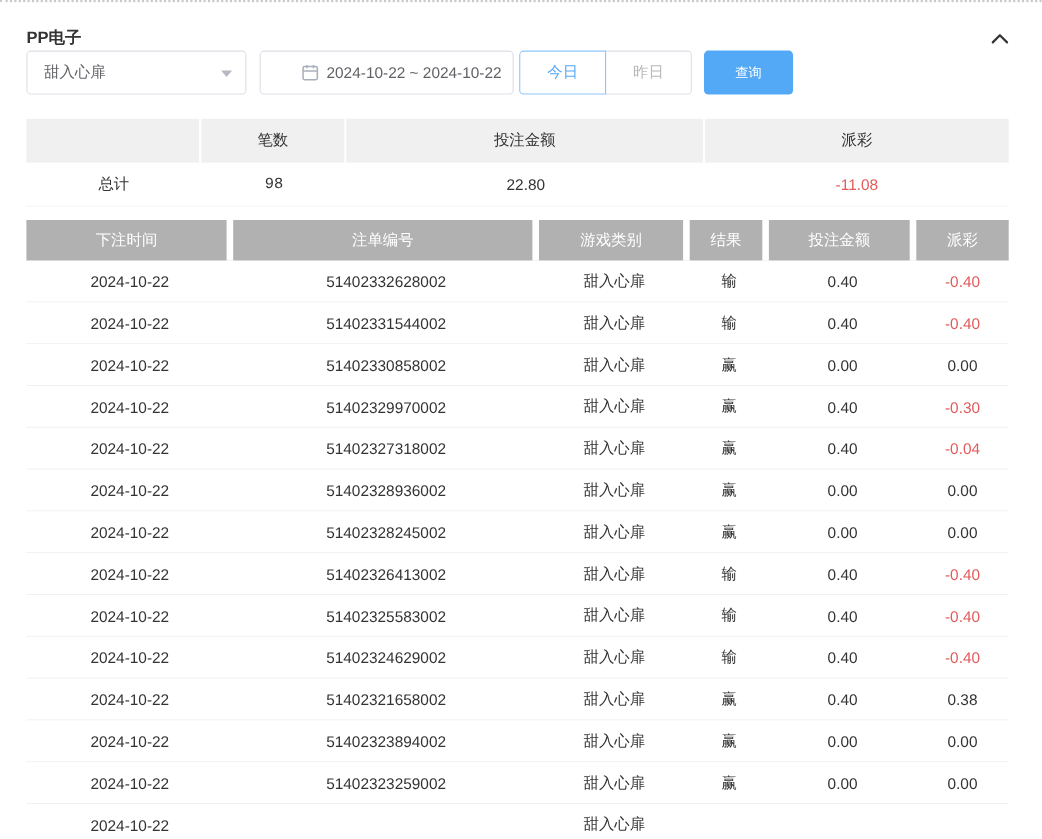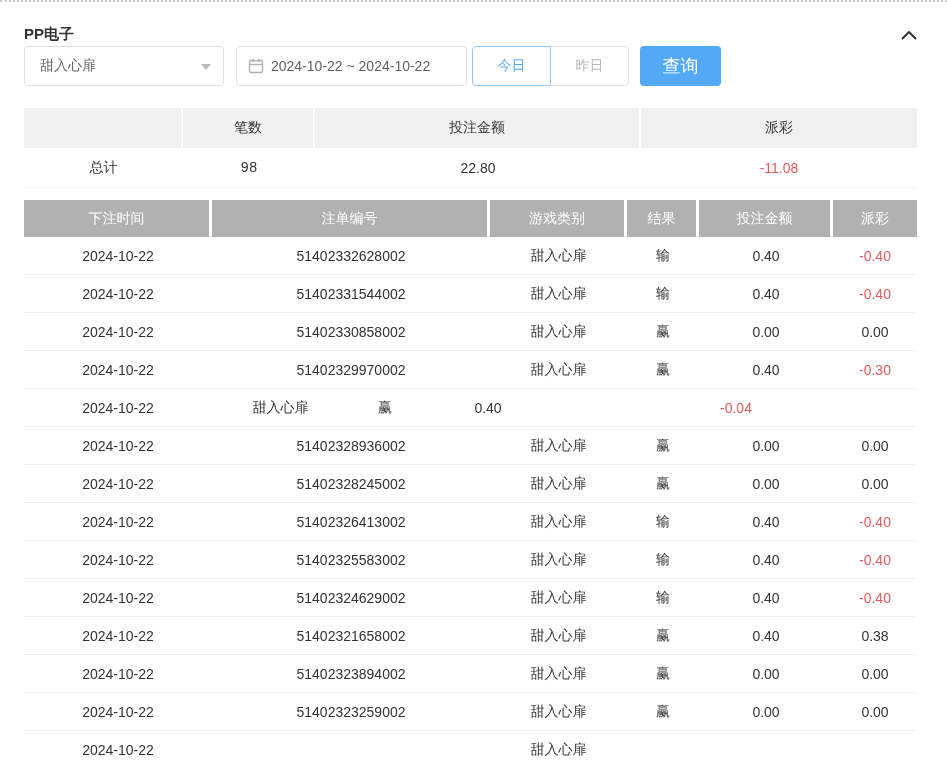--- a/index.html
+++ b/index.html
@@ -12,43 +12,43 @@
   html,body{width:947px;height:763px;overflow:hidden;background:#fff;}
   body{font-family:"Liberation Sans","DejaVu Sans",sans-serif;color:#333;}
   .top-dotted{border-top:2px dotted #c9c9c9;width:947px;height:0;}
   .panel{padding:0 30px 0 24px;}
   .panel-header{display:flex;align-items:center;justify-content:space-between;padding-top:21px;height:44px;}
   .title{font-size:15px;font-weight:700;color:#333;}
   .collapse-btn{cursor:pointer;display:flex;align-items:center;}
   .filters{display:flex;align-items:center;margin-top:0px;height:40px;}
   .select{position:relative;width:200px;height:40px;border:1px solid #dcdfe6;border-radius:4px;display:flex;align-items:center;padding:0 30px 0 15px;font-size:14px;color:#606266;cursor:pointer;background:#fff;}
   .select .caret{position:absolute;right:12px;top:17px;width:0;height:0;border-left:5px solid transparent;border-right:5px solid transparent;border-top:6px solid #b6b9c0;}
-  .date-input{margin-left:12px;width:231px;height:40px;border:1px solid #dcdfe6;border-radius:4px;display:flex;align-items:center;padding:0 10px 0 11px;font-size:14px;color:#606266;cursor:pointer;background:#fff;white-space:nowrap;}
+  .date-input{margin-left:12px;width:231px;height:40px;border:1px solid #dcdfe6;border-radius:4px;display:flex;align-items:center;padding:0 10px 0 11px;font-size:14px;color:#606266;cursor:pointer;background:#fff;white-space:nowrap;justify-content:flex-end;}
   .date-input .cal{display:flex;align-items:center;margin-right:7px;}
   .btn-group{display:flex;margin-left:5px;}
   .seg{width:79px;height:40px;background:#fff;border:1px solid #dcdfe6;font-size:14px;color:#b8b8b8;cursor:pointer;margin-left:-1px;position:relative;font-family:Liberation Mono, monospace;}
   .seg:first-child{margin-left:0;border-radius:4px 0 0 4px;}
   .seg:last-child{border-radius:0 4px 4px 0;}
   .seg.active{color:var(--accent);border-color:#8fc6f9;z-index:2;}
-  .query{margin-left:11px;width:81px;height:40px;background:var(--accent);color:#fff;border:none;border-radius:4px;font-size:18px;cursor:pointer;font-family:inherit;}
+  .query{margin-left:11px;width:81px;height:40px;background:var(--accent);color:#fff;border:none;border-radius:4px;font-size:12px;cursor:pointer;font-family:inherit;}
   
   .summary{margin-top:22px;}
   .srow{display:flex;height:40px;}
   .scell{display:flex;align-items:center;justify-content:center;font-size:14px;color:#333;}
   .s1{width:159px;}
   .s2{width:132px;font-family:Liberation Mono, monospace;}
   .s3{width:326px;}
   .s4{flex:1;}
   .shead .scell{background:var(--summary_header_bg);border-right:2px solid #fff;}
   .shead .scell:last-child{border-right:none;}
   .sdata .scell{background:#fff;border-bottom:1px solid #f5f5f5;}
   
   .datatable{margin-top:12px;}
   .thead{display:flex;height:37px;background:var(--header_gray);}
-  .thead .th{display:flex;align-items:center;justify-content:center;color:#fff;font-size:14px;border-right:3px solid #ffffff;}
+  .thead .th{display:flex;align-items:center;justify-content:center;color:#fff;font-size:14px;border-right:6px solid #ffffff;}
   .thead .th:last-child{border-right:none;}
   .trow{display:flex;height:38px;border-bottom:1px solid #f0f0f0;background:#fff;}
   .td{display:flex;align-items:center;justify-content:center;font-size:14px;color:#333;}
   .col-date{width:188px;}
   .col-order{width:278px;}
   .col-game{width:137px;}
   .col-result{width:72px;}
   .col-bet{width:134px;}
   .col-payout{flex:1;}
   .neg{color:var(--negative) !important;}
@@ -149,20 +149,21 @@
         <div class="trow">
           <div class="td col-date">2024-10-22</div>
           <div class="td col-order">51402329970002</div>
           <div class="td col-game">甜入心扉</div>
           <div class="td col-result">赢</div>
           <div class="td col-bet">0.40</div>
           <div class="td col-payout neg">-0.30</div>
         </div>
         <div class="trow">
           <div class="td col-date">2024-10-22</div>
+          <div class="td col-order">51402327318002</div>
           <div class="td col-game">甜入心扉</div>
           <div class="td col-result">赢</div>
           <div class="td col-bet">0.40</div>
           <div class="td col-payout neg">-0.04</div>
         </div>
         <div class="trow">
           <div class="td col-date">2024-10-22</div>
           <div class="td col-order">51402328936002</div>
           <div class="td col-game">甜入心扉</div>
           <div class="td col-result">赢</div>

